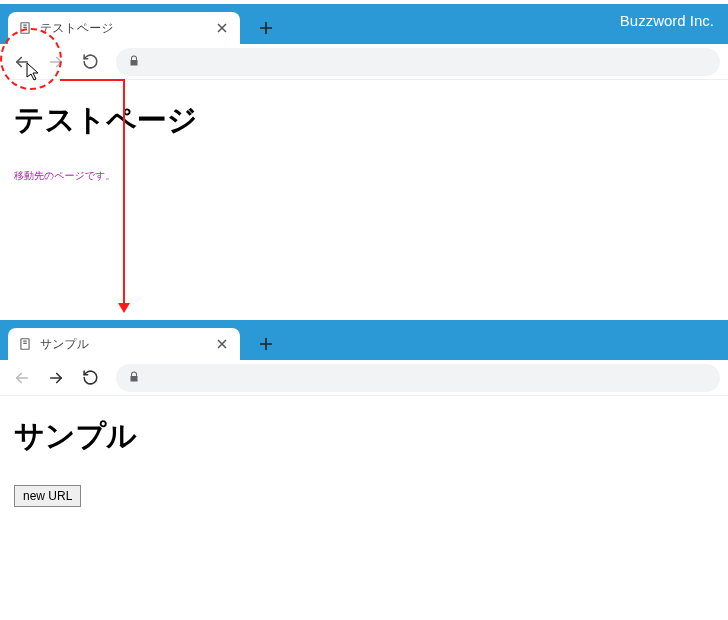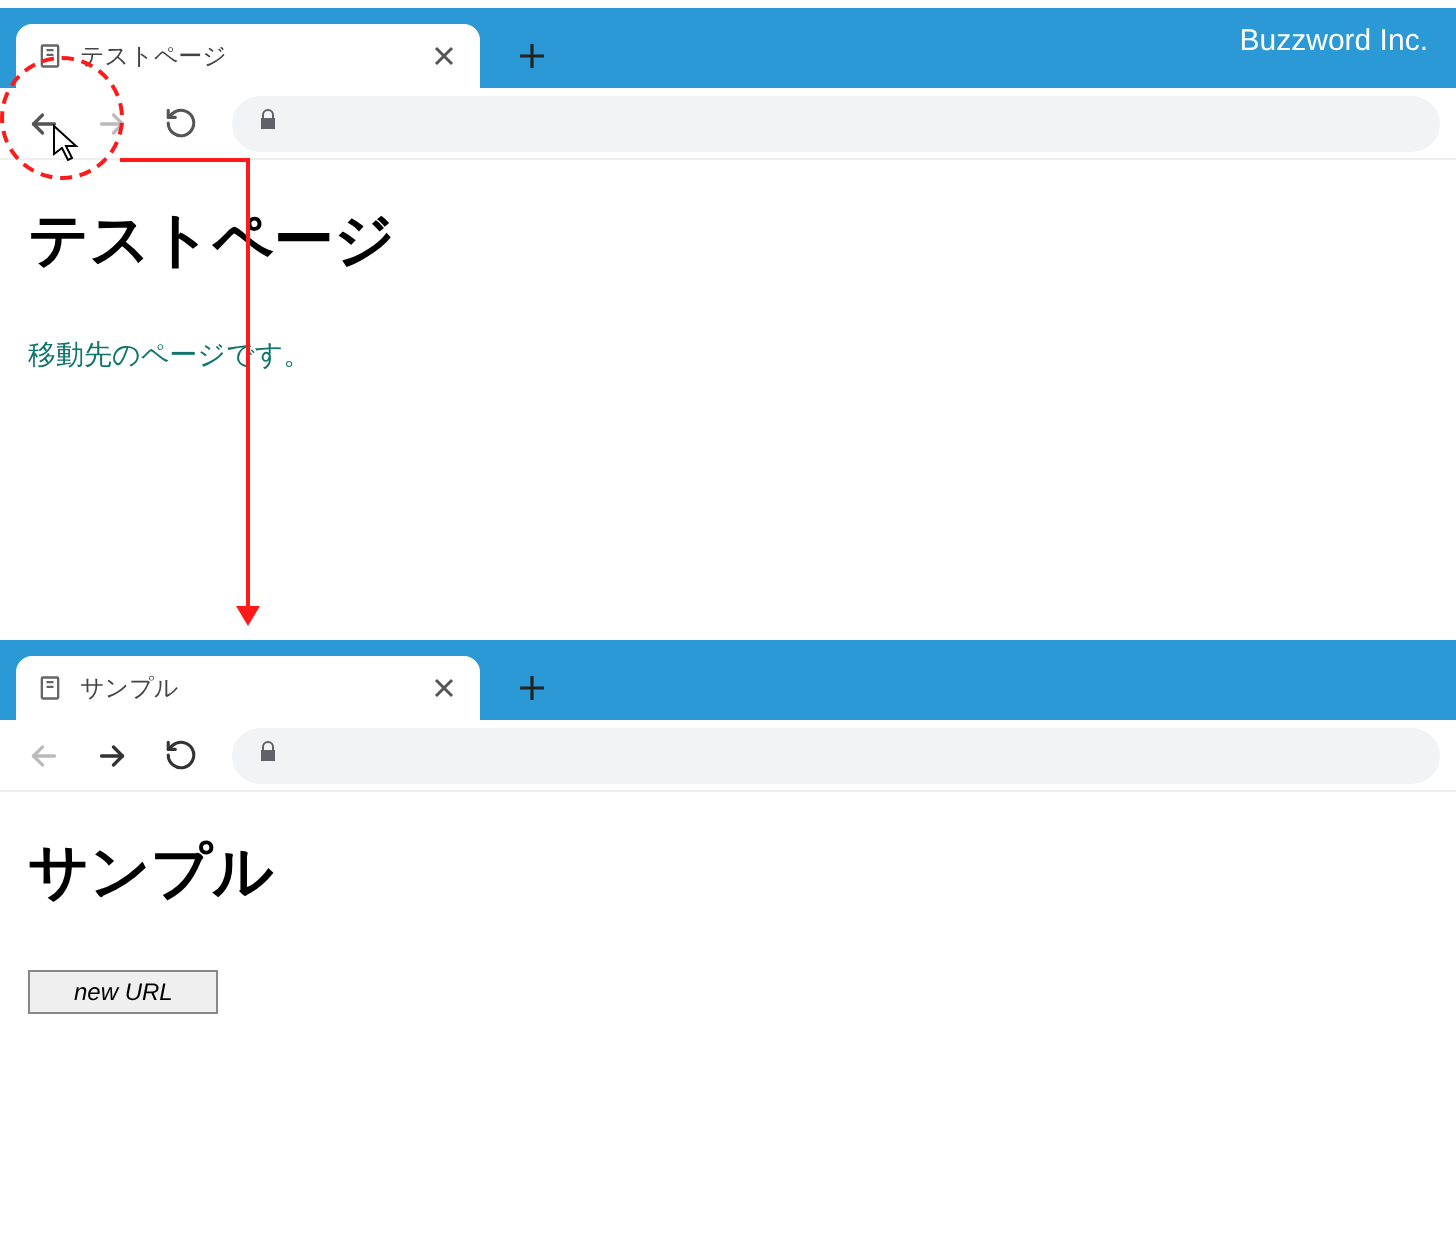--- a/index.html
+++ b/index.html
@@ -114,31 +114,30 @@
     .page {
       padding: 20px 14px;
     }
     .page h1 {
       font-size: 30px;
       font-weight: bold;
       margin-bottom: 28px;
       color: #000;
     }
     .page p {
-      font-size: 14px;
-      color: #0f766e;
+      font-size: 10px;
+      color: #a21caf;
       margin-bottom: 20px;
     }
     .page button.newurl {
       font-size: 12px;
-      padding: 3px 22px;
+      padding: 3px 8px;
       border: 1px solid #888;
       background: #efefef;
       cursor: pointer;
-      font-style: italic;
     }
 
     
     .anno-circle {
       position: absolute;
       left: 0px;
       top: 28px;
       width: 62px;
       height: 62px;
       border: 2px dashed #ff1a1a;

